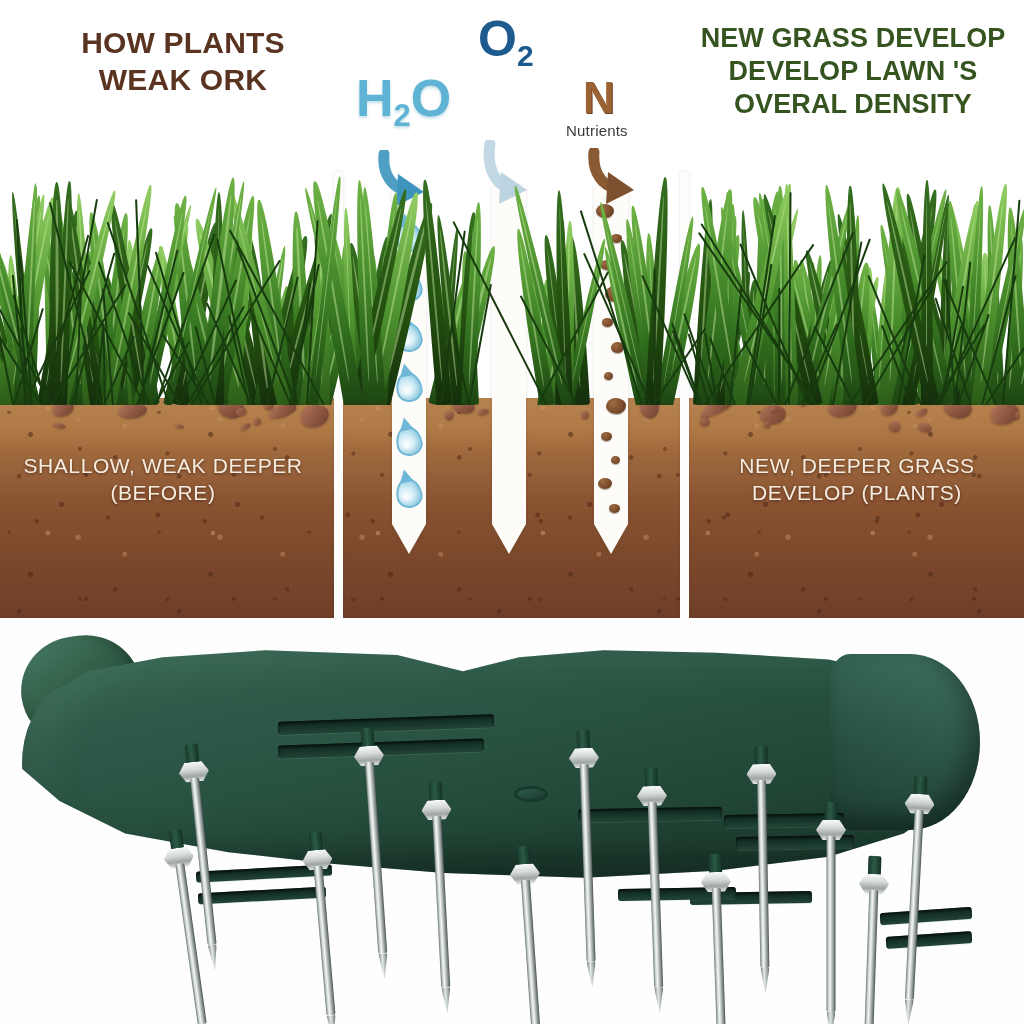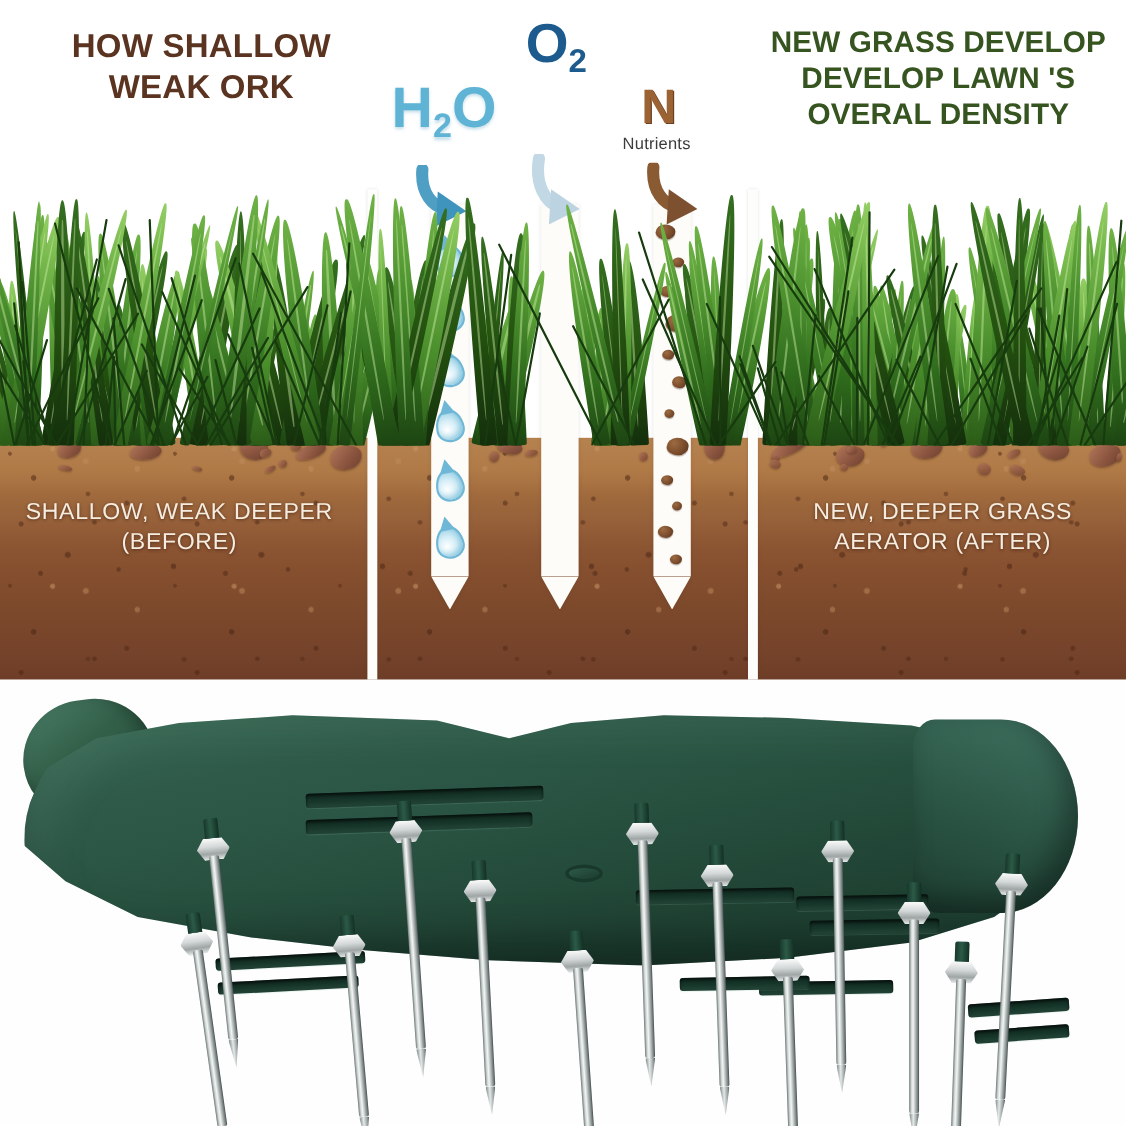--- a/index.html
+++ b/index.html
@@ -646,21 +646,21 @@
         <div class="pebble" style="left: 445.315px; top: 12.4778px; width: 8.69889px; height: 9.77913px; transform: rotate(15deg); opacity: 0.85;"></div>
         <div class="pebble" style="left: 477.258px; top: 10.5594px; width: 11.5541px; height: 6.22116px; transform: rotate(-9deg); opacity: 0.85;"></div>
       </div>
 
     <div class="soil-caption" id="cap-before">
       <div>SHALLOW, WEAK DEEPER</div>
       <div>(BEFORE)</div>
     </div>
     <div class="soil-caption" id="cap-after">
       <div>NEW, DEEPER GRASS</div>
-      <div>AERATOR (AFTER)</div>
+      <div>DEVELOP (PLANTS)</div>
     </div>
 
     <div class="divider" id="divider-left"></div>
     <div class="divider" id="divider-right"></div>
 
     <div class="channel" id="channel-water">
       <div class="shaft"></div>
       <div class="tip"></div>
     <div class="wdrop" style="top: 36px;"></div>
         <div class="wdrop" style="top: 86px;"></div>
@@ -703,21 +703,21 @@
       </svg>
     </div>
     <div class="curve-arrow" id="arrow-nutrient">
       <svg width="54" height="62" viewBox="0 0 54 62">
         <path d="M6 4 C 4 26, 16 38, 27 40" stroke="#8a5a33" stroke-width="11" fill="none" stroke-linecap="round"></path>
         <path d="M20 24 L 46 42 L 18 56 Z" fill="#7d5130"></path>
       </svg>
     </div>
 
     <div class="head-left">
-      <div>HOW SHALLOW</div>
+      <div>HOW PLANTS</div>
       <div>WEAK ORK</div>
     </div>
     <div class="head-right">
       <div>NEW GRASS DEVELOP</div>
       <div>DEVELOP LAWN  'S</div>
       <div>OVERAL DENSITY</div>
     </div>
 
     <div class="chem" id="lbl-h2o">
       <span>H</span><span class="sub">2</span><span>O</span>

